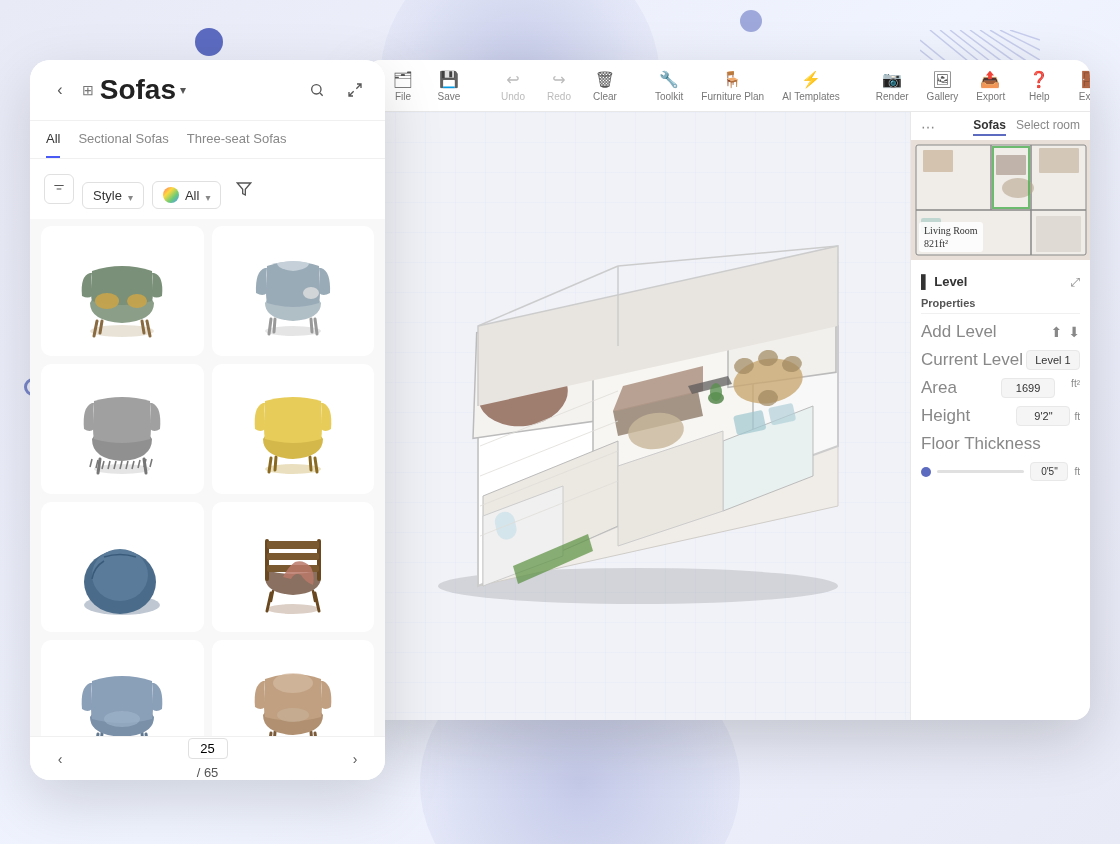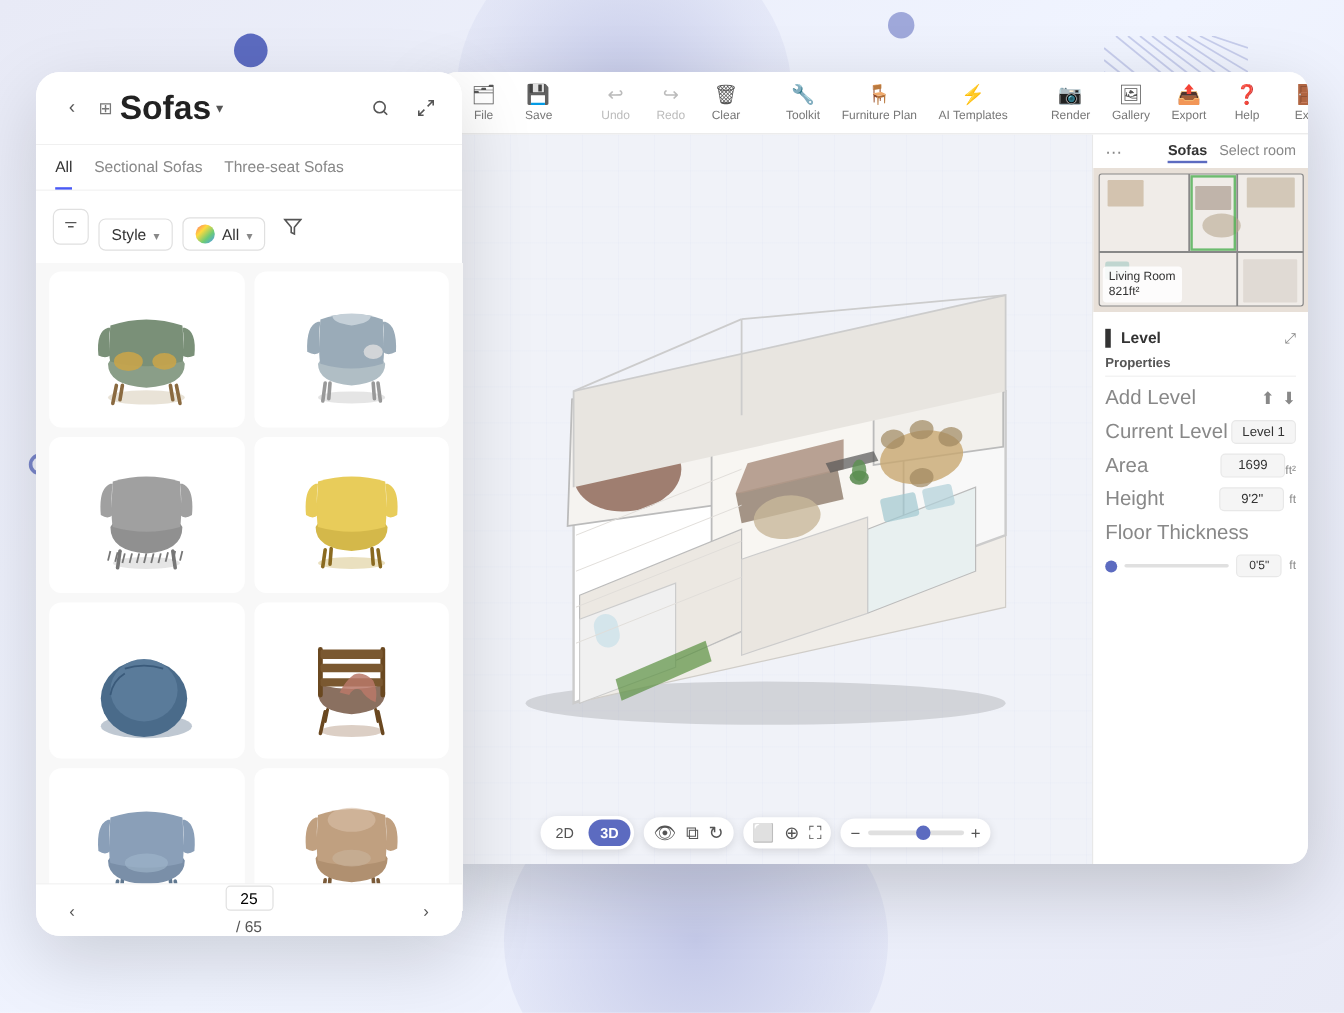--- a/index.html
+++ b/index.html
@@ -500,20 +500,21 @@
     .room-label {
       position: absolute;
       bottom: 8px;
       left: 8px;
       font-size: 10px;
       color: #333;
       background: rgba(255,255,255,0.85);
       padding: 2px 5px;
       border-radius: 3px;
       line-height: 1.3;
+      font-family: Liberation Serif, serif;
     }
 
     
     .properties-panel {
       flex: 1;
       overflow-y: auto;
       padding: 10px;
     }
     .panel-section-header {
       display: flex;
@@ -978,43 +979,20 @@
               <path d="M60 160 L60 80 L420 0 L420 80" fill="#e8e5e0" stroke="#ccc" stroke-width="1.5"></path>
 
               <line x1="60" y1="80" x2="200" y2="20" stroke="#ccc" stroke-width="1.5"></line>
               <line x1="200" y1="20" x2="420" y2="0" stroke="#ccc" stroke-width="1.5"></line>
               <line x1="200" y1="20" x2="200" y2="100" stroke="#ccc" stroke-width="1.5"></line>
 
             </g>
           </svg>
         </div>
 
-        <div class="bottom-controls">
-          <div class="view-toggle">
-            <div class="view-btn">2D</div>
-            <div class="view-btn active">3D</div>
-          </div>
-          <div class="canvas-tools">
-            <span class="canvas-tool-icon">👁</span>
-            <span class="canvas-tool-icon">⧉</span>
-            <span class="canvas-tool-icon">↻</span>
-          </div>
-          <div class="canvas-tools">
-            <span class="canvas-tool-icon">⬜</span>
-            <span class="canvas-tool-icon">⊕</span>
-            <span class="canvas-tool-icon">⛶</span>
-          </div>
-          <div class="zoom-controls">
-            <span class="zoom-btn">−</span>
-            <div class="zoom-track">
-              <div class="zoom-thumb"></div>
-            </div>
-            <span class="zoom-btn">+</span>
-          </div>
-        </div>
       </div>
 
       <div class="right-panel">
 
         <div class="minimap-header">
           <span class="minimap-more">⋯</span>
           <div class="minimap-tabs">
             <span class="minimap-tab active">Sofas</span>
             <span class="minimap-tab">Select room</span>
           </div>
@@ -1066,21 +1044,21 @@
             </div>
           </div>
 
           <div class="prop-row">
             <span class="prop-label">Current Level</span>
             <div class="prop-value">Level 1</div>
           </div>
 
           <div class="prop-row">
             <span class="prop-label">Area</span>
-            <div style="display:flex;align-items:flex-end;gap:0;">
+            <div style="display:flex;align-items:flex-start;gap:16px;">
               <div class="prop-value">1699</div>
               <span style="font-size:10px;color:#888;">ft²</span>
             </div>
           </div>
 
           <div class="prop-row">
             <span class="prop-label">Height</span>
             <div style="display:flex;align-items:center;gap:4px;">
               <div class="prop-value">9'2"</div>
               <span style="font-size:10px;color:#888;">ft</span>

